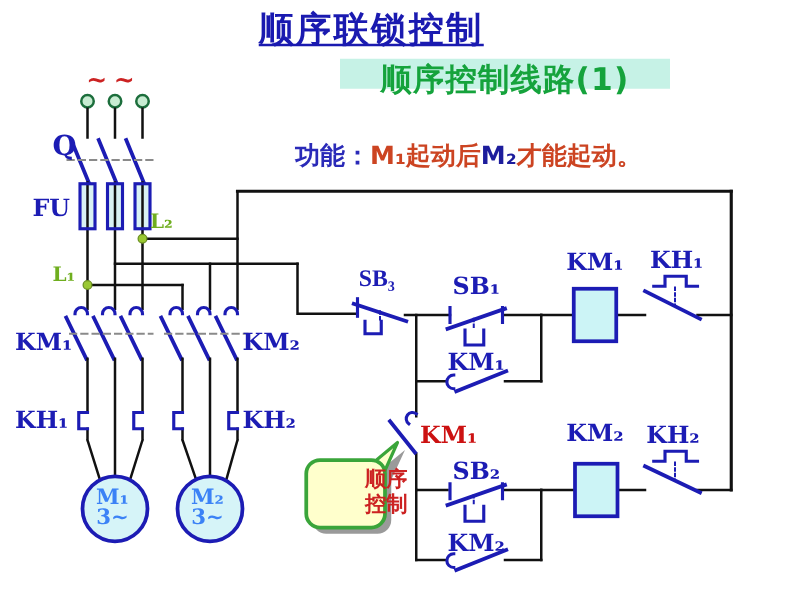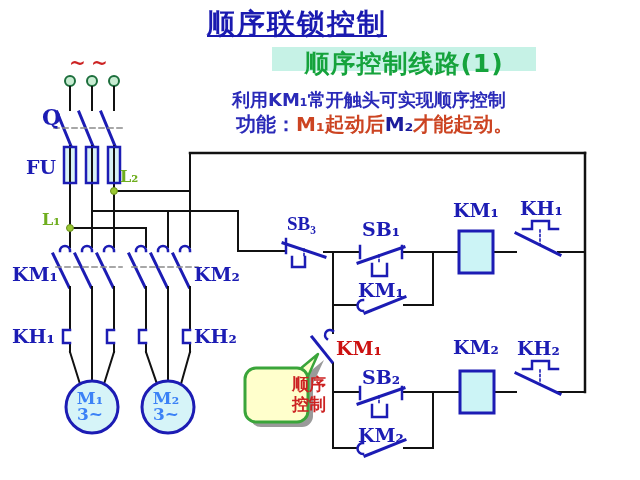--- a/index.html
+++ b/index.html
@@ -190,21 +190,20 @@
       <rect x="245" y="368" width="63" height="54" rx="11" fill="#ffffcc" stroke="#3aa53a" stroke-width="3"></rect>
     </g>
   </svg>
 
   <div class="abs title" style="left:182px;top:5px;width:230px;text-align:center;text-decoration:underline;">顺序联锁控制</div>
 
   <div class="abs subtitle-band" style="left:228px;top:47px;width:264px;height:24px;margin-left:44px;">
     <span class="subtitle">顺序控制线路(1)</span>
   </div>
 
-  <div class="abs desc1" style="left:232px;top:88px;">利用KM₁常开触头可实现顺序控制</div>
 
   <div class="abs desc2" style="left:236px;top:111px;">
     <span class="seg-blue">功能：</span><span class="seg-red">M₁起动后</span><span class="seg-navy">M₂</span><span class="seg-red">才能起动。</span>
   </div>
 
   <div class="abs ac" style="left:69px;top:56px;">~</div>
   <div class="abs ac" style="left:91px;top:56px;">~</div>
 
   <div class="abs lbl lbl-big" style="left:42px;top:107px;">Q</div>
   <div class="abs lbl" style="left:26px;top:157px;">FU</div>

